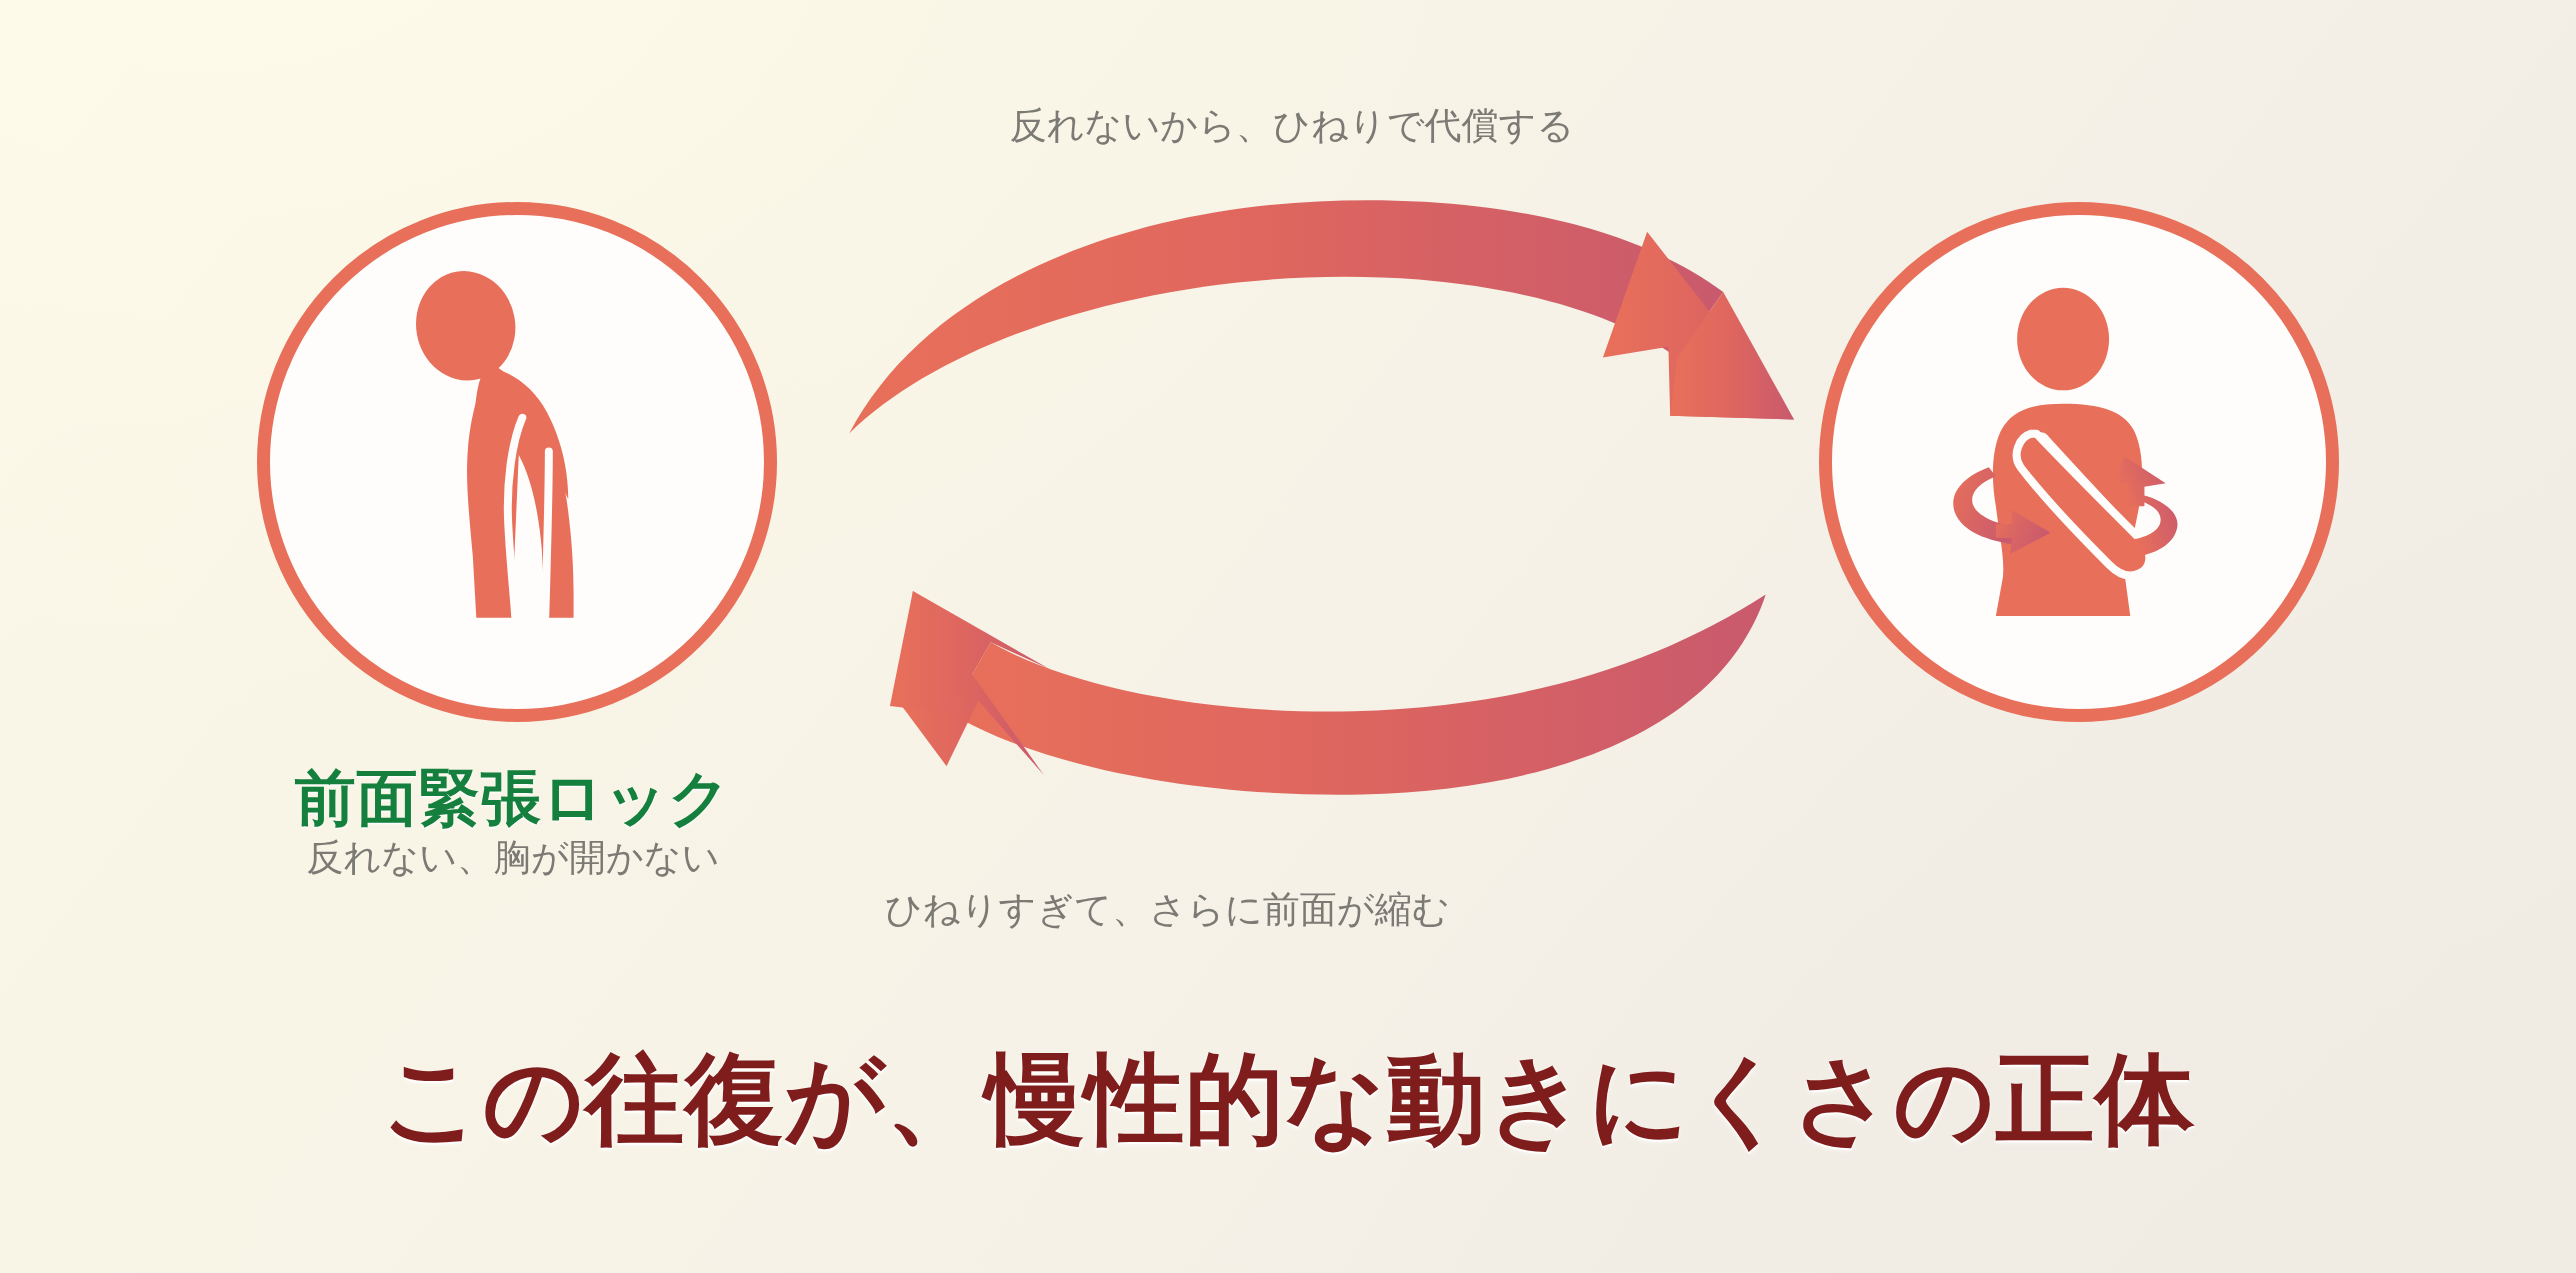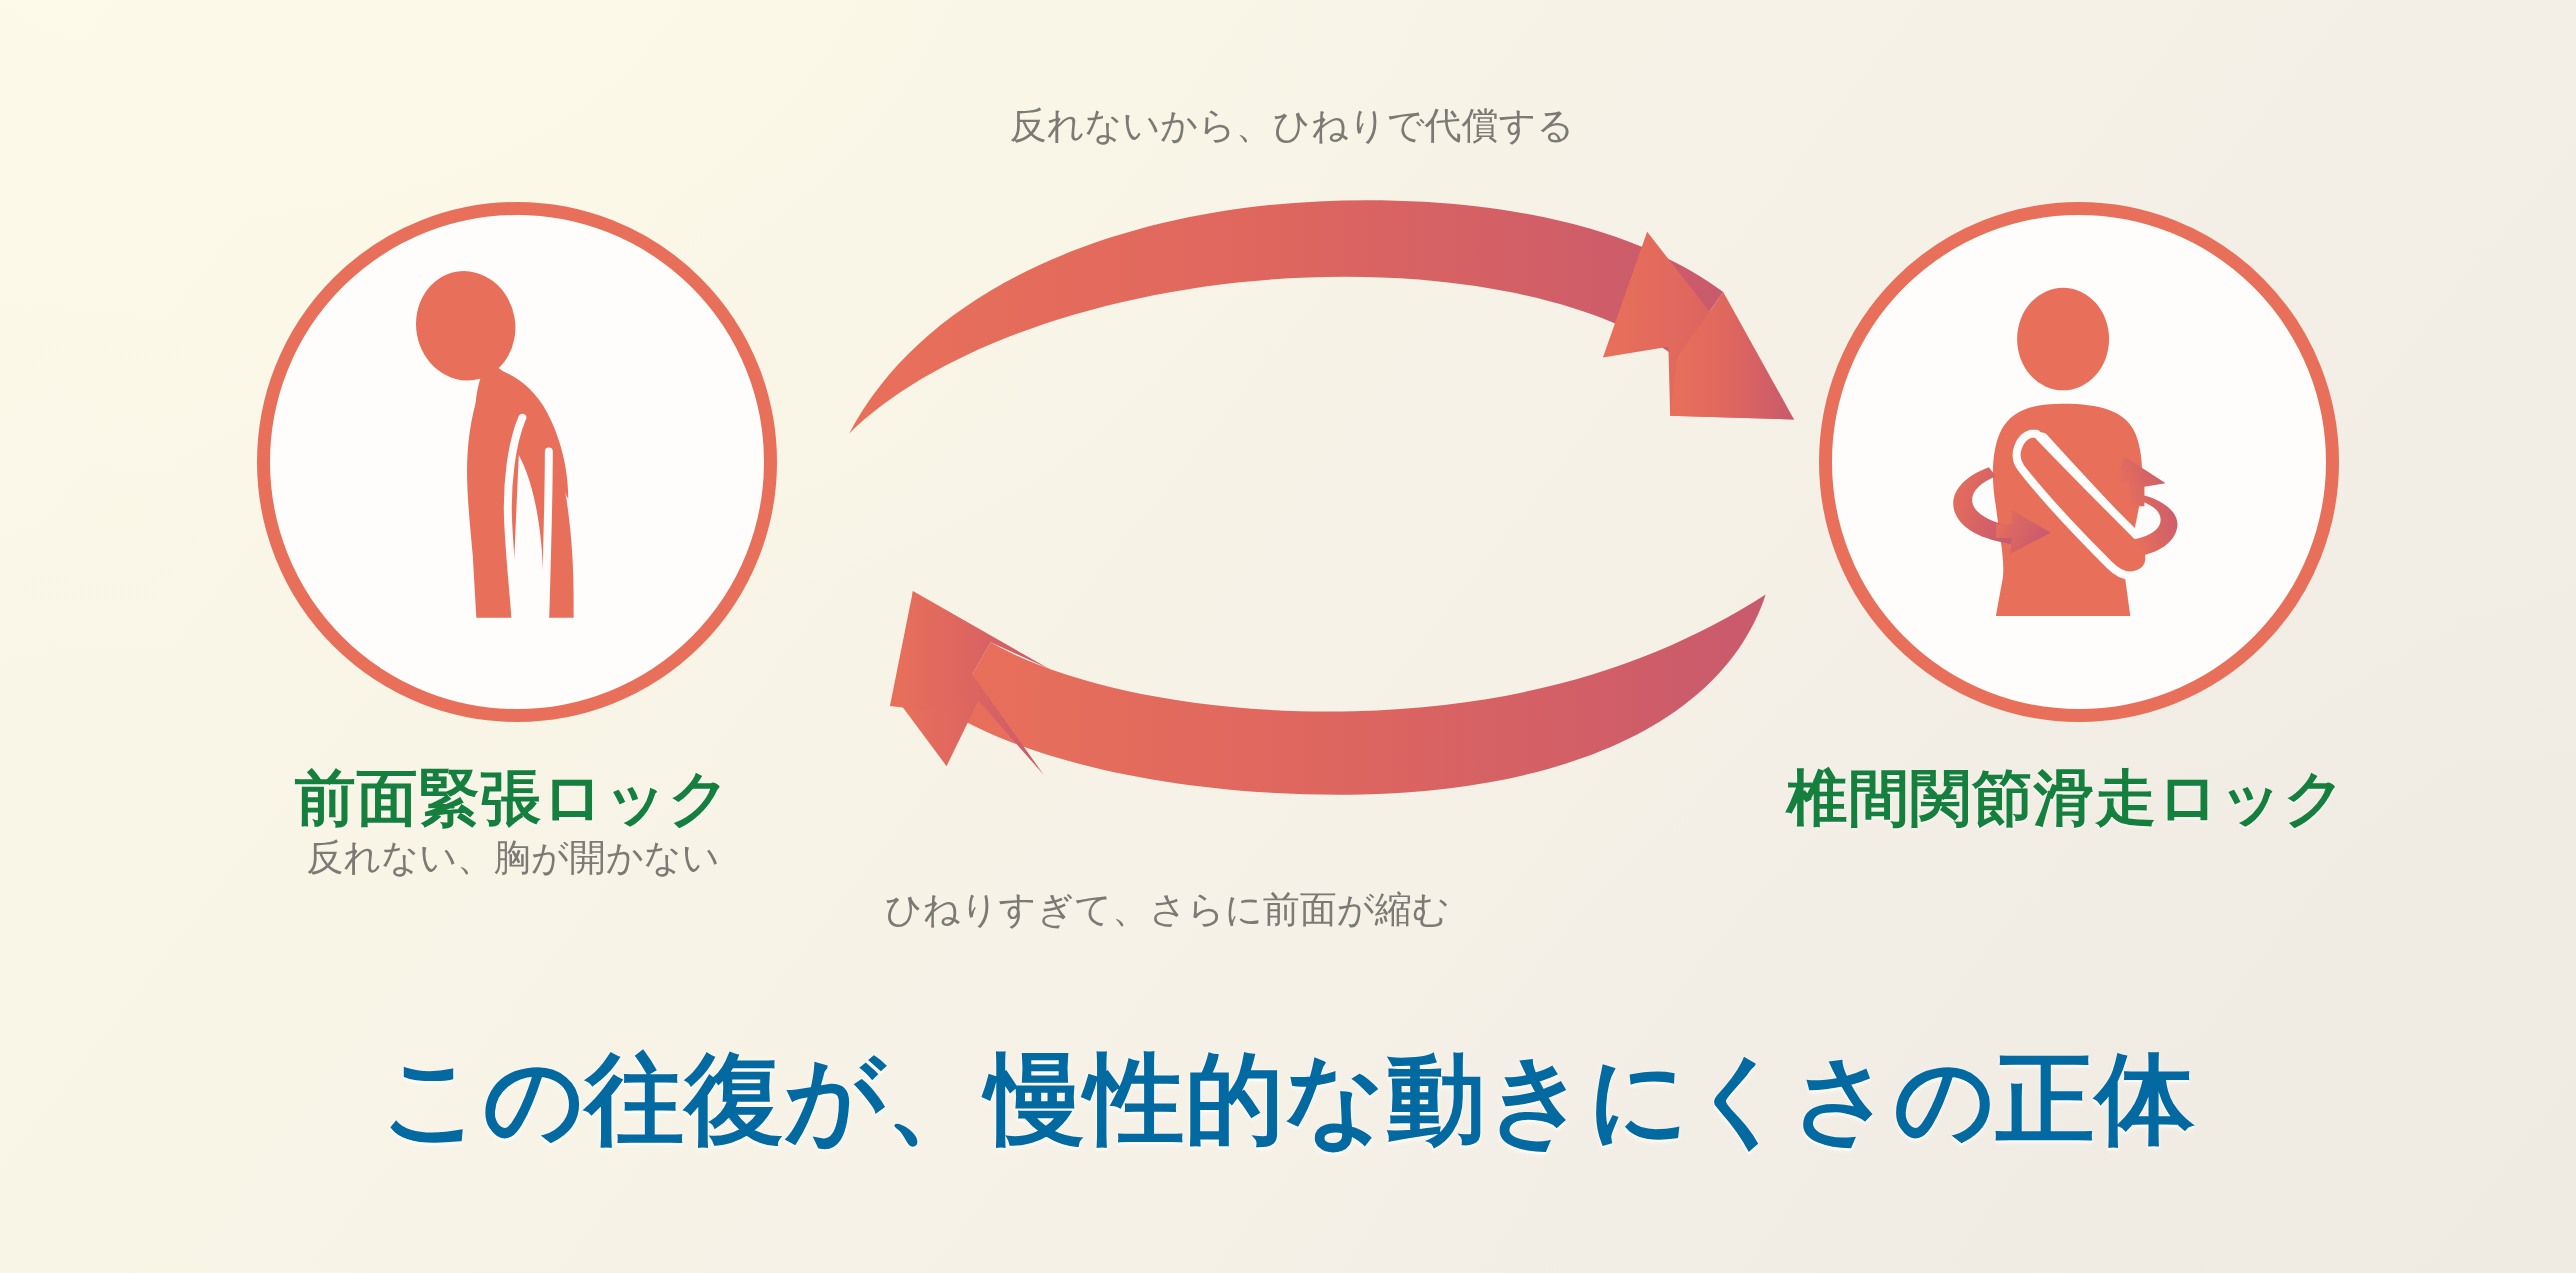--- a/index.html
+++ b/index.html
@@ -110,21 +110,21 @@
 
   #headline {
     position: absolute;
     left: 0;
     top: 1042px;
     width: 2576px;
     text-align: center;
     font-size: 99px;
     font-weight: 700;
     letter-spacing: 0.006em;
-    color: #0369a1;
+    color: #7f1d1d;
     line-height: 1.16;
     white-space: nowrap;
     text-shadow:
       0 1.8px 0 rgba(255,255,255,0.9),
       0 2.7px 5.3px rgba(255,255,255,0.6),
       0 0 1.8px rgba(255,255,255,0.8);
   }
 </style>
 </head>
 <body>
@@ -292,19 +292,18 @@
   </div>
 
   <div id="caption-mid">ひねりすぎて、さらに前面が縮む</div>
 
   <div class="col" id="col-left">
     <div class="node-title">前面緊張ロック</div>
     <div class="node-sub">反れない、胸が開かない</div>
   </div>
 
   <div class="col" id="col-right">
-    <div class="node-title">椎間関節滑走ロック</div>
   </div>
 
   <div id="headline">この往復が、慢性的な動きにくさの正体</div>
 
 </div>
 
 
 </body></html>

